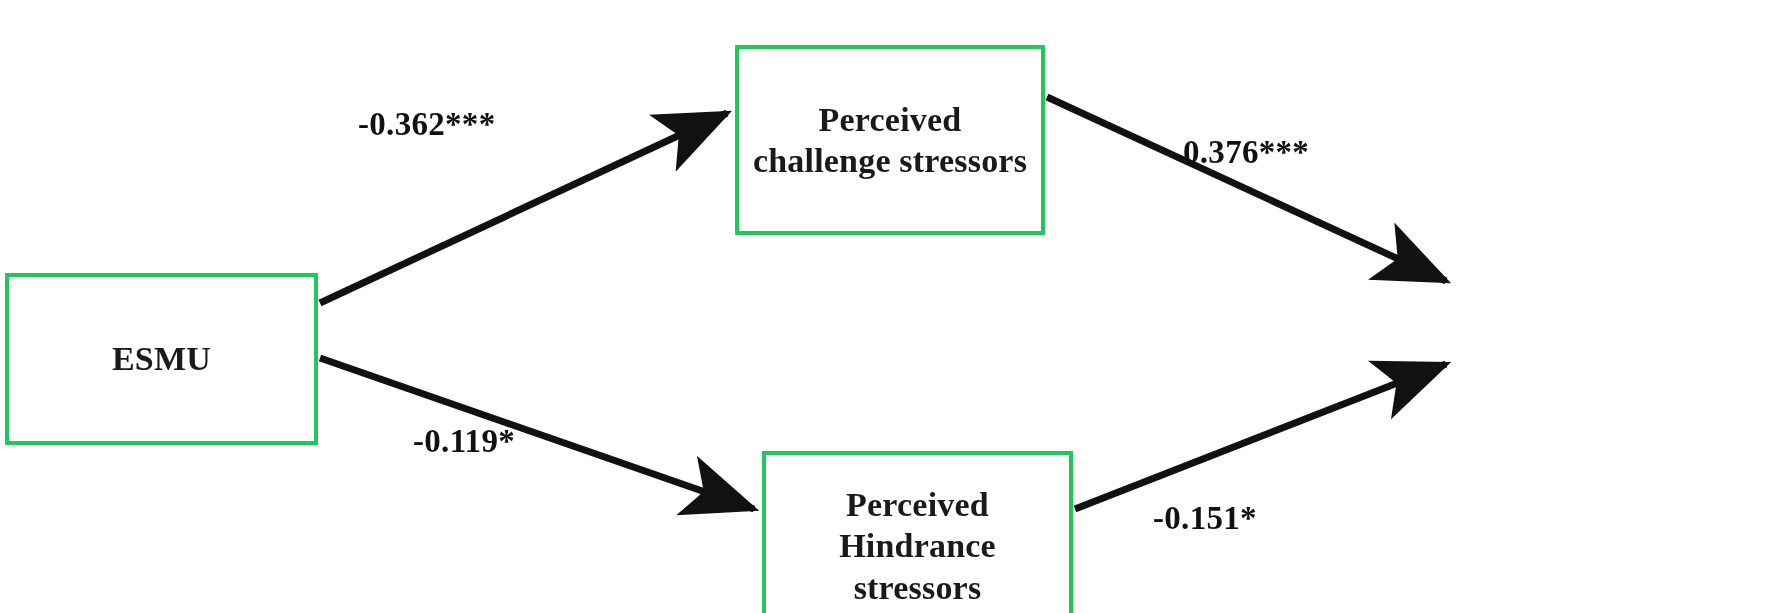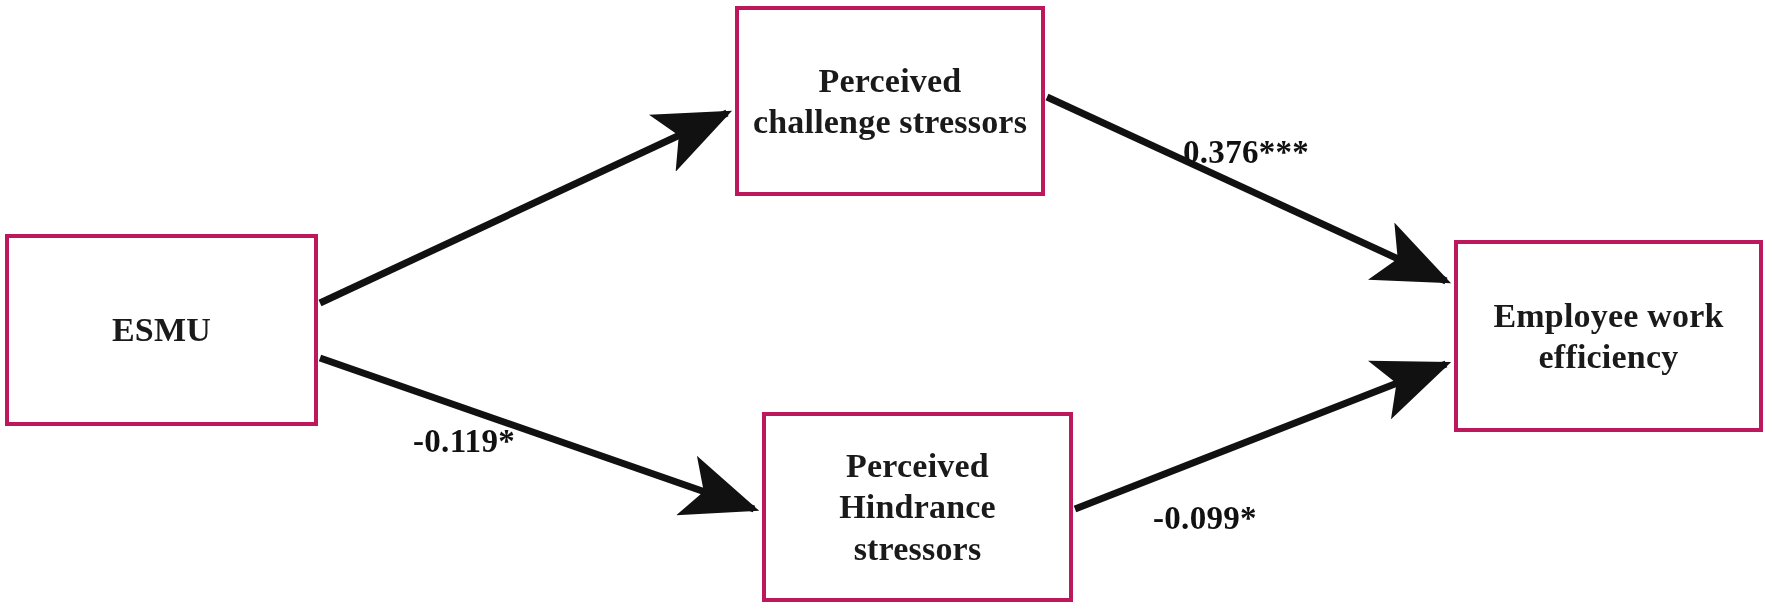--- a/index.html
+++ b/index.html
@@ -18,38 +18,39 @@
   #diagram-svg {
     position: absolute;
     top: 0;
     left: 0;
     width: 1772px;
     height: 613px;
   }
   .node-box {
     position: absolute;
     box-sizing: border-box;
-    border: 4px solid #be185d;
+    border: 4px solid #22c55e;
     background: #ffffff;
     display: flex;
     align-items: center;
     justify-content: center;
     text-align: center;
     z-index: 3;
+    margin-top: 39px;
   }
   .node-label {
     font-weight: bold;
     font-size: 34px;
     line-height: 1.22;
     color: #1a1a1a;
     letter-spacing: 0.2px;
     white-space: pre-line;
     padding: 0 10px;
   }
-  .node-esmu { left: 5px;    top: 234px; width: 313px; height: 192px; }
+  .node-esmu { left: 5px;    top: 234px; width: 313px; height: 172px; }
   .node-challenge { left: 735px; top: 6px;   width: 310px; height: 190px; }
   .node-hindrance { left: 762px; top: 412px; width: 311px; height: 190px; }
   .node-outcome { left: 1454px; top: 240px; width: 309px; height: 192px; }
 
   .path-label {
     position: absolute;
     font-weight: bold;
     font-size: 33px;
     color: #111111;
     white-space: nowrap;
@@ -90,22 +91,19 @@
     <span class="node-label">Perceived
 challenge stressors</span>
   </div>
 
   <div class="node-box node-hindrance">
     <span class="node-label">Perceived
 Hindrance
 stressors</span>
   </div>
 
-  <div class="node-box node-outcome">
-    <span class="node-label">Employee work
-efficiency</span>
-  </div>
 
+  <div class="path-label lbl-a">-0.362***</div>
   <div class="path-label lbl-b">0.376***</div>
   <div class="path-label lbl-c">-0.119*</div>
-  <div class="path-label lbl-d">-0.099*</div>
+  <div class="path-label lbl-d">-0.151*</div>
 
 </div>
 
 </body></html>

